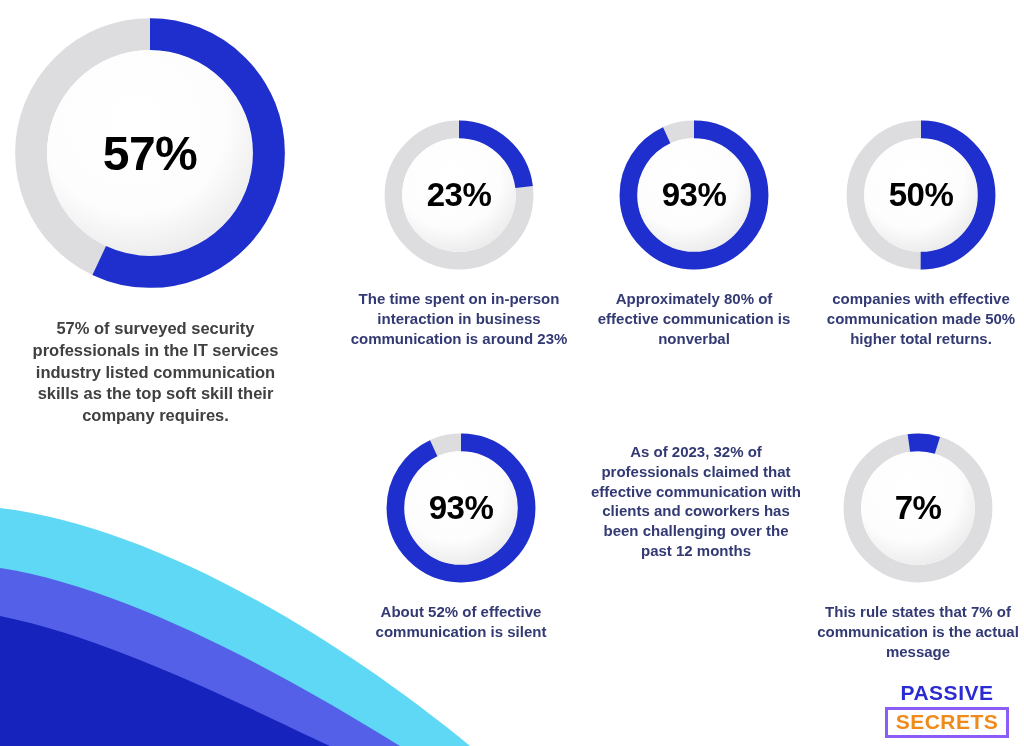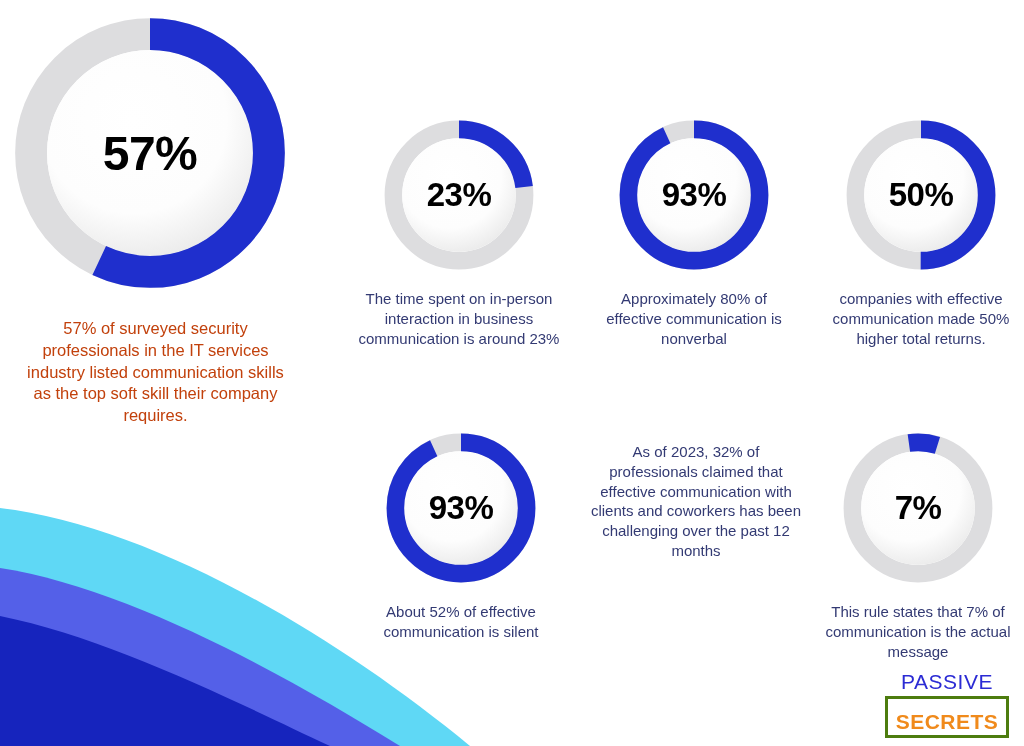--- a/index.html
+++ b/index.html
@@ -56,30 +56,31 @@
     letter-spacing: -0.5px;
     font-family: "Liberation Sans", sans-serif;
     pointer-events: none;
   }
 
   .caption {
     color: #2f2f99;
     text-align: center;
     font-family: "Liberation Sans", sans-serif;
     line-height: 1.32;
+    font-weight: bold;
   }
 
   
   #cell-hero { left: 0px; top: 8px; width: 300px; }
   #cell-hero .donut-value { font-size: 48px; }
   #cell-hero .caption {
     font-size: 16.5px;
     width: 262px;
     margin-top: 20px;
-    color: #c2410c;
+    color: #404040;
     margin-left: 11px;
   }
 
   
   #cell-23  { left: 343px; top: 115px; width: 232px; }
   #cell-93a { left: 592px; top: 115px; width: 204px; }
   #cell-50  { left: 818px; top: 115px; width: 206px; }
 
   
   #cell-93b { left: 352px; top: 428px; width: 218px; }
@@ -105,30 +106,30 @@
     right: 14px;
     bottom: 8px;
     width: 126px;
     display: flex;
     flex-direction: column;
     align-items: center;
     z-index: 5;
   }
   #brand-logo .logo-top {
     color: #2b2bd4;
-    font-weight: 400;
+    font-weight: 700;
     font-size: 21px;
     letter-spacing: 0.5px;
     line-height: 1.05;
     font-family: "Liberation Sans", sans-serif;
   }
   #brand-logo .logo-box {
     margin-top: 3px;
-    border: 3px solid #4d7c0f;
-    padding: 12px 8px 2px 8px;
+    border: 3px solid #8b5cf6;
+    padding: 1px 8px 2px 8px;
     background: #ffffff;
   }
   #brand-logo .logo-bottom {
     color: #f08a1b;
     font-weight: 700;
     font-size: 21px;
     letter-spacing: 0.5px;
     line-height: 1.05;
     font-family: "Liberation Sans", sans-serif;
   }

